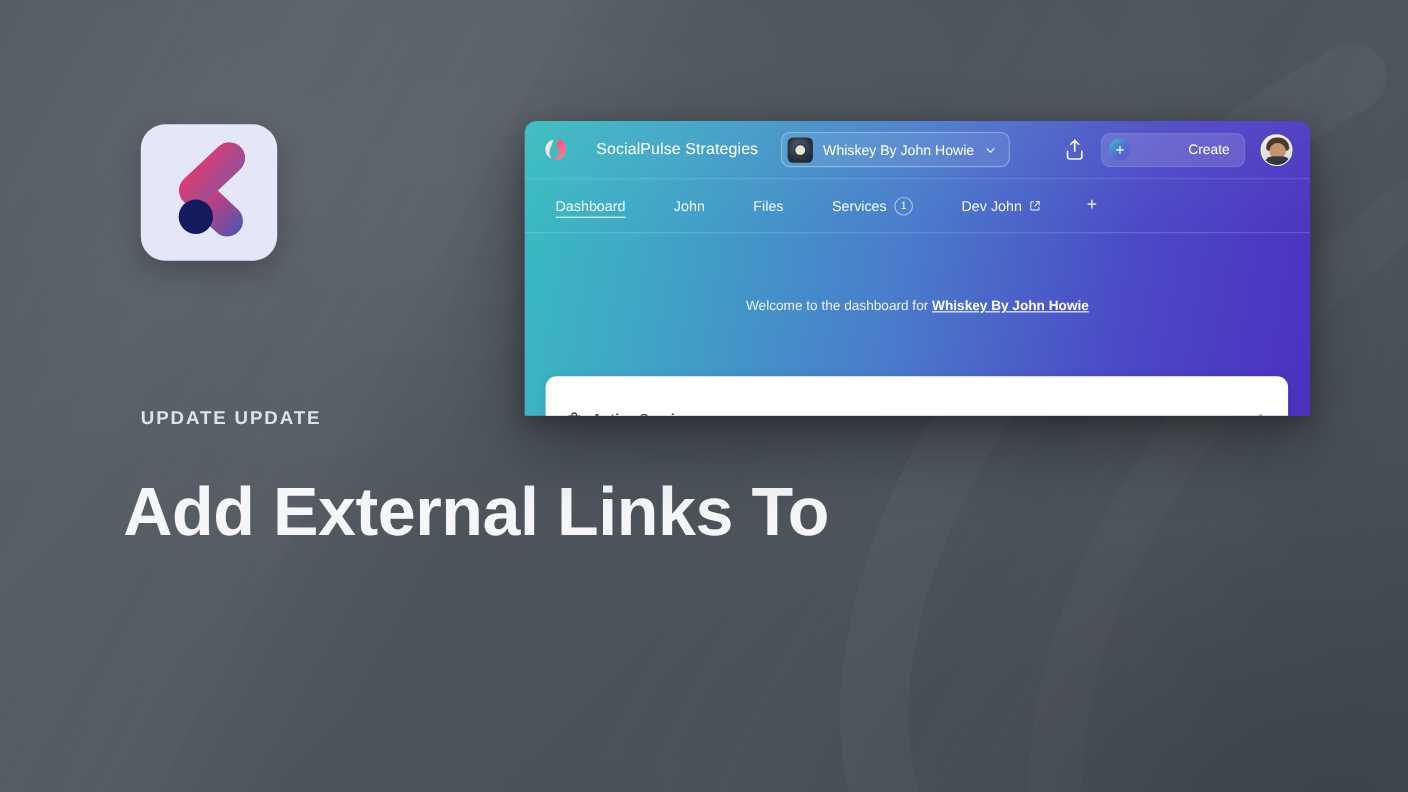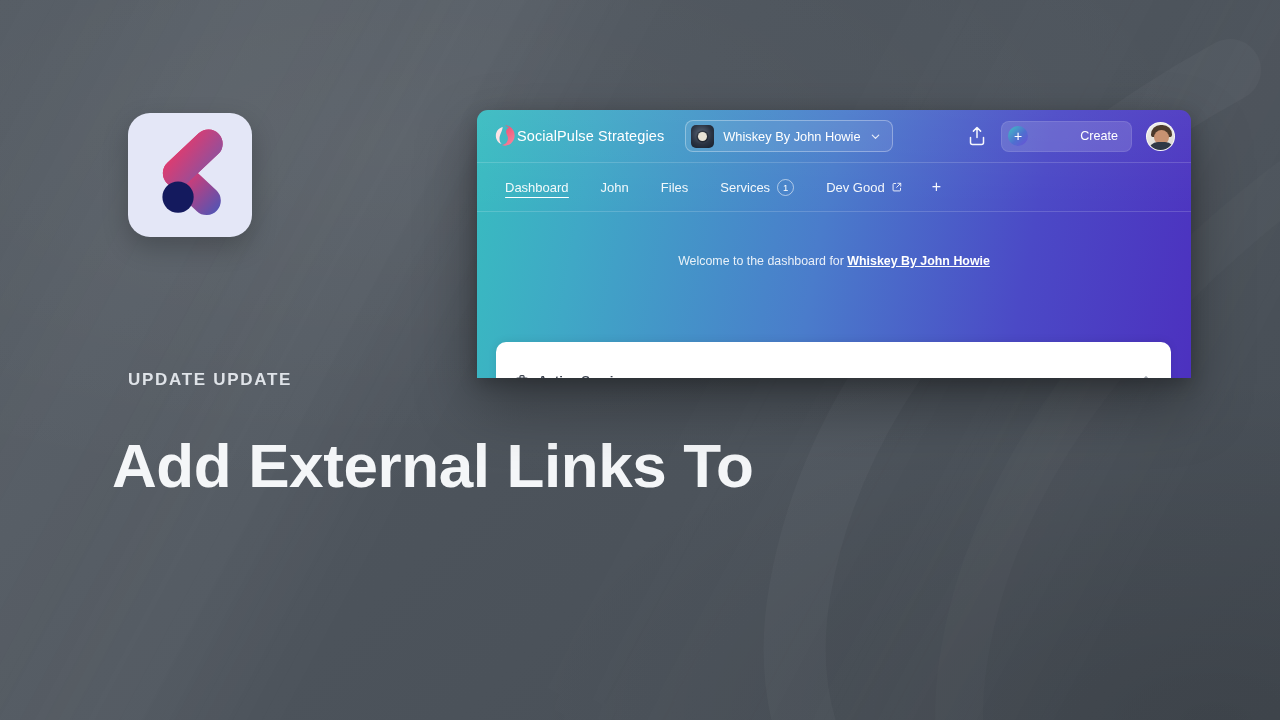--- a/index.html
+++ b/index.html
@@ -81,21 +81,21 @@
     pointer-events:none;
   }
 
   
   .topbar{
     position:relative; z-index:2;
     height:53px; display:flex; align-items:center;
     padding:0 16px 0 17px;
     border-bottom:1px solid rgba(255,255,255,.16);
   }
-  .brand{ display:flex; align-items:center; gap:1px; }
+  .brand{ display:flex; align-items:center; gap:26px; }
   .brand-logo{ width:22px; height:24px; display:block; }
   .brand-name{ color:#fff; font-size:14.5px; letter-spacing:.1px; }
 
   .org-switch{
     display:flex; align-items:center; gap:9px;
     margin-left:21px; height:32px;
     padding:0 11px 0 5px;
     border:1px solid rgba(255,255,255,.32);
     border-radius:8px;
     background:rgba(255,255,255,.08);
@@ -140,21 +140,21 @@
     background:#4b3a2c; border-radius:11px 11px 3px 3px; }
   .avatar .face{ position:absolute; left:7px; top:7px; width:15px; height:15px;
     background:#c79272; border-radius:50%; }
   .avatar .shirt{ position:absolute; left:1px; bottom:-3px; width:27px; height:11px;
     background:#2f3946; border-radius:10px 10px 0 0; }
 
   
   .nav{
     position:relative; z-index:2;
     height:49px; display:flex; align-items:center;
-    padding:0 3px 0 19px; gap:0;
+    padding:0 3px 0 19px; gap:12px;
     border-bottom:1px solid rgba(255,255,255,.16);
   }
   .tab{
     position:relative;
     display:flex; align-items:center; gap:7px;
     color:rgba(255,255,255,.93);
     font-size:13px; height:100%;
     padding:0 16px;
   }
   .tab:first-child{ padding-left:9px; }
@@ -171,21 +171,21 @@
   }
   .ext-ico{ width:10px; height:10px; opacity:.95; }
   .tab-add{ color:#fff; font-size:16px; padding:0 14px; opacity:.95; }
 
   
   .hero{ position:relative; z-index:2; text-align:center; padding-top:34px; }
   .greeting{
     color:#fff; font-size:27px; letter-spacing:-.2px;
   }
   .subline{
-    margin-top:8px; color:rgba(255,255,255,.88); font-size:12.4px;
+    margin-top:25px; color:rgba(255,255,255,.88); font-size:12.4px;
   }
   .subline b{ color:#fff; text-decoration:underline; font-weight:bold; }
 
   
   .card{
     position:absolute; z-index:2;
     left:19px; right:20px; top:232px;
     height:56px;
     background:#fff;
     border-radius:10px 10px 0 0;
@@ -300,21 +300,21 @@
       <span>John</span>
     </div>
     <div class="tab">
       <span>Files</span>
     </div>
     <div class="tab">
       <span>Services</span>
       <span class="badge">1</span>
     </div>
     <div class="tab">
-      <span>Dev Good</span>
+      <span>Dev John</span>
       <svg class="ext-ico" viewBox="0 0 12 12">
         <path d="M4.5 1.8H2.2a.9.9 0 0 0-.9.9v7.1a.9.9 0 0 0 .9.9h7.1a.9.9 0 0 0 .9-.9V7.5" stroke="#fff" stroke-width="1.1" fill="none" stroke-linecap="round"></path>
         <path d="M7 1.5h3.5V5M10.3 1.7 5.6 6.4" stroke="#fff" stroke-width="1.1" fill="none" stroke-linecap="round" stroke-linejoin="round"></path>
       </svg>
     </div>
     <div class="tab-add">+</div>
   </div>
 
   <div class="hero">
     <div class="subline">

